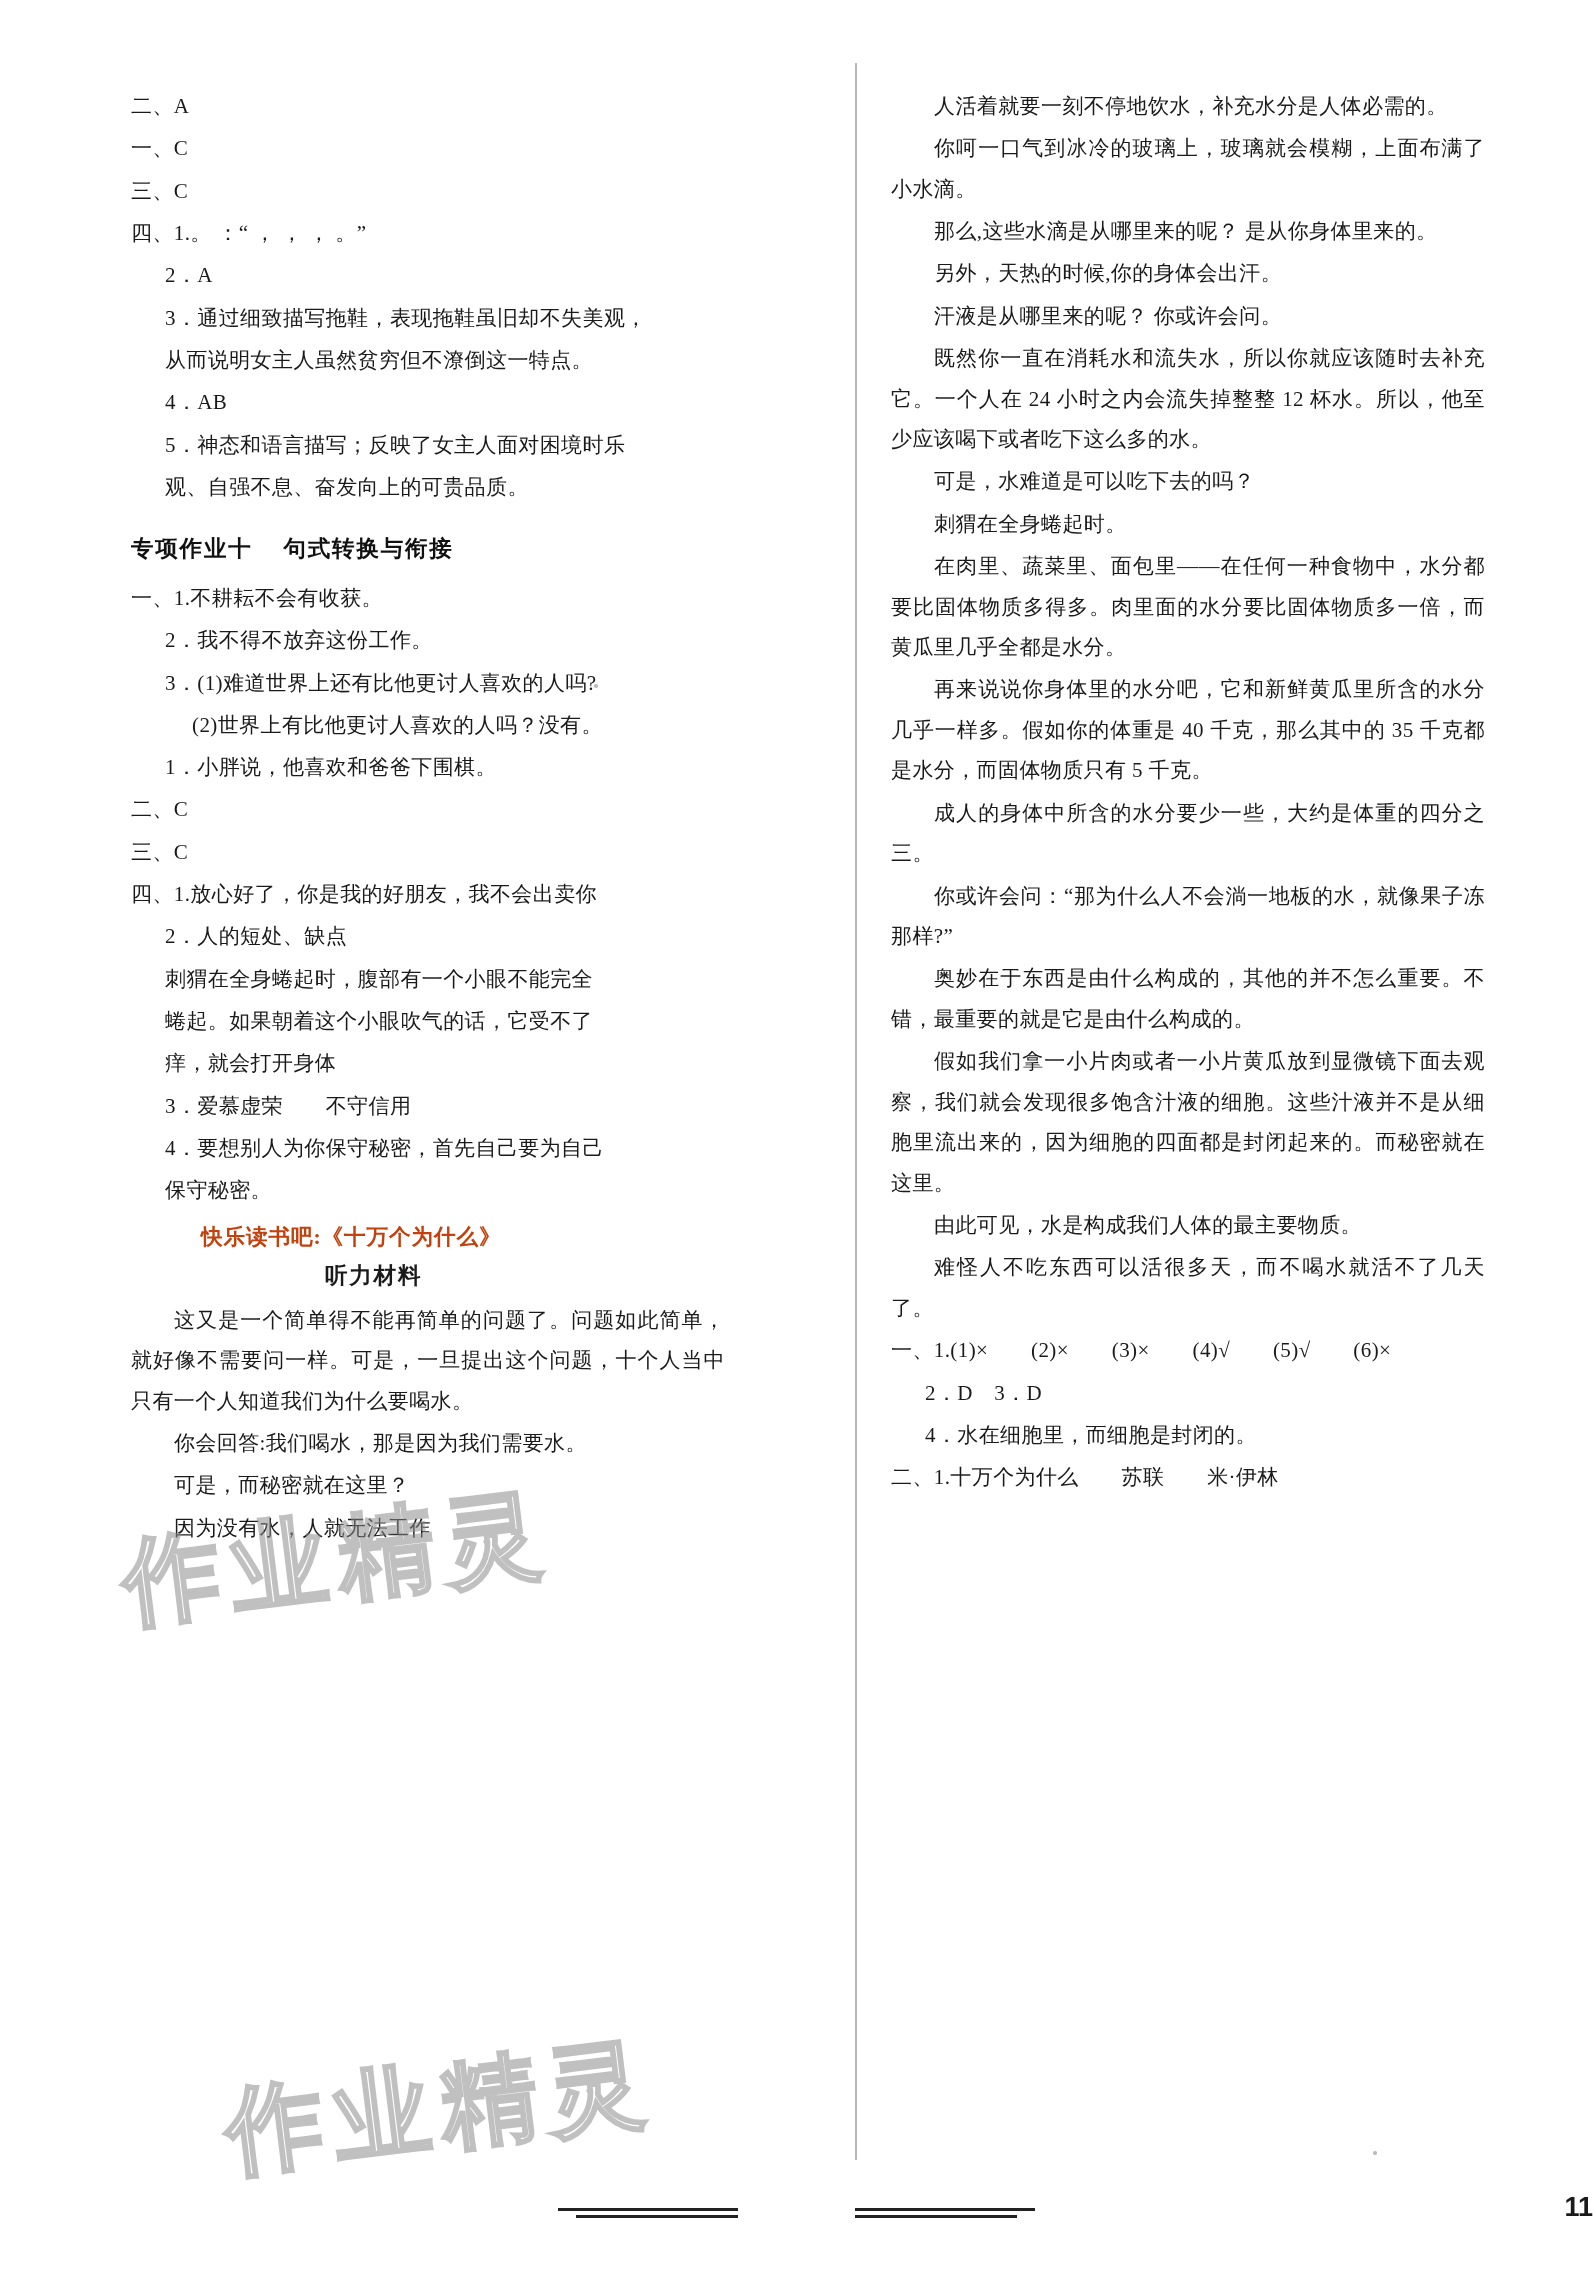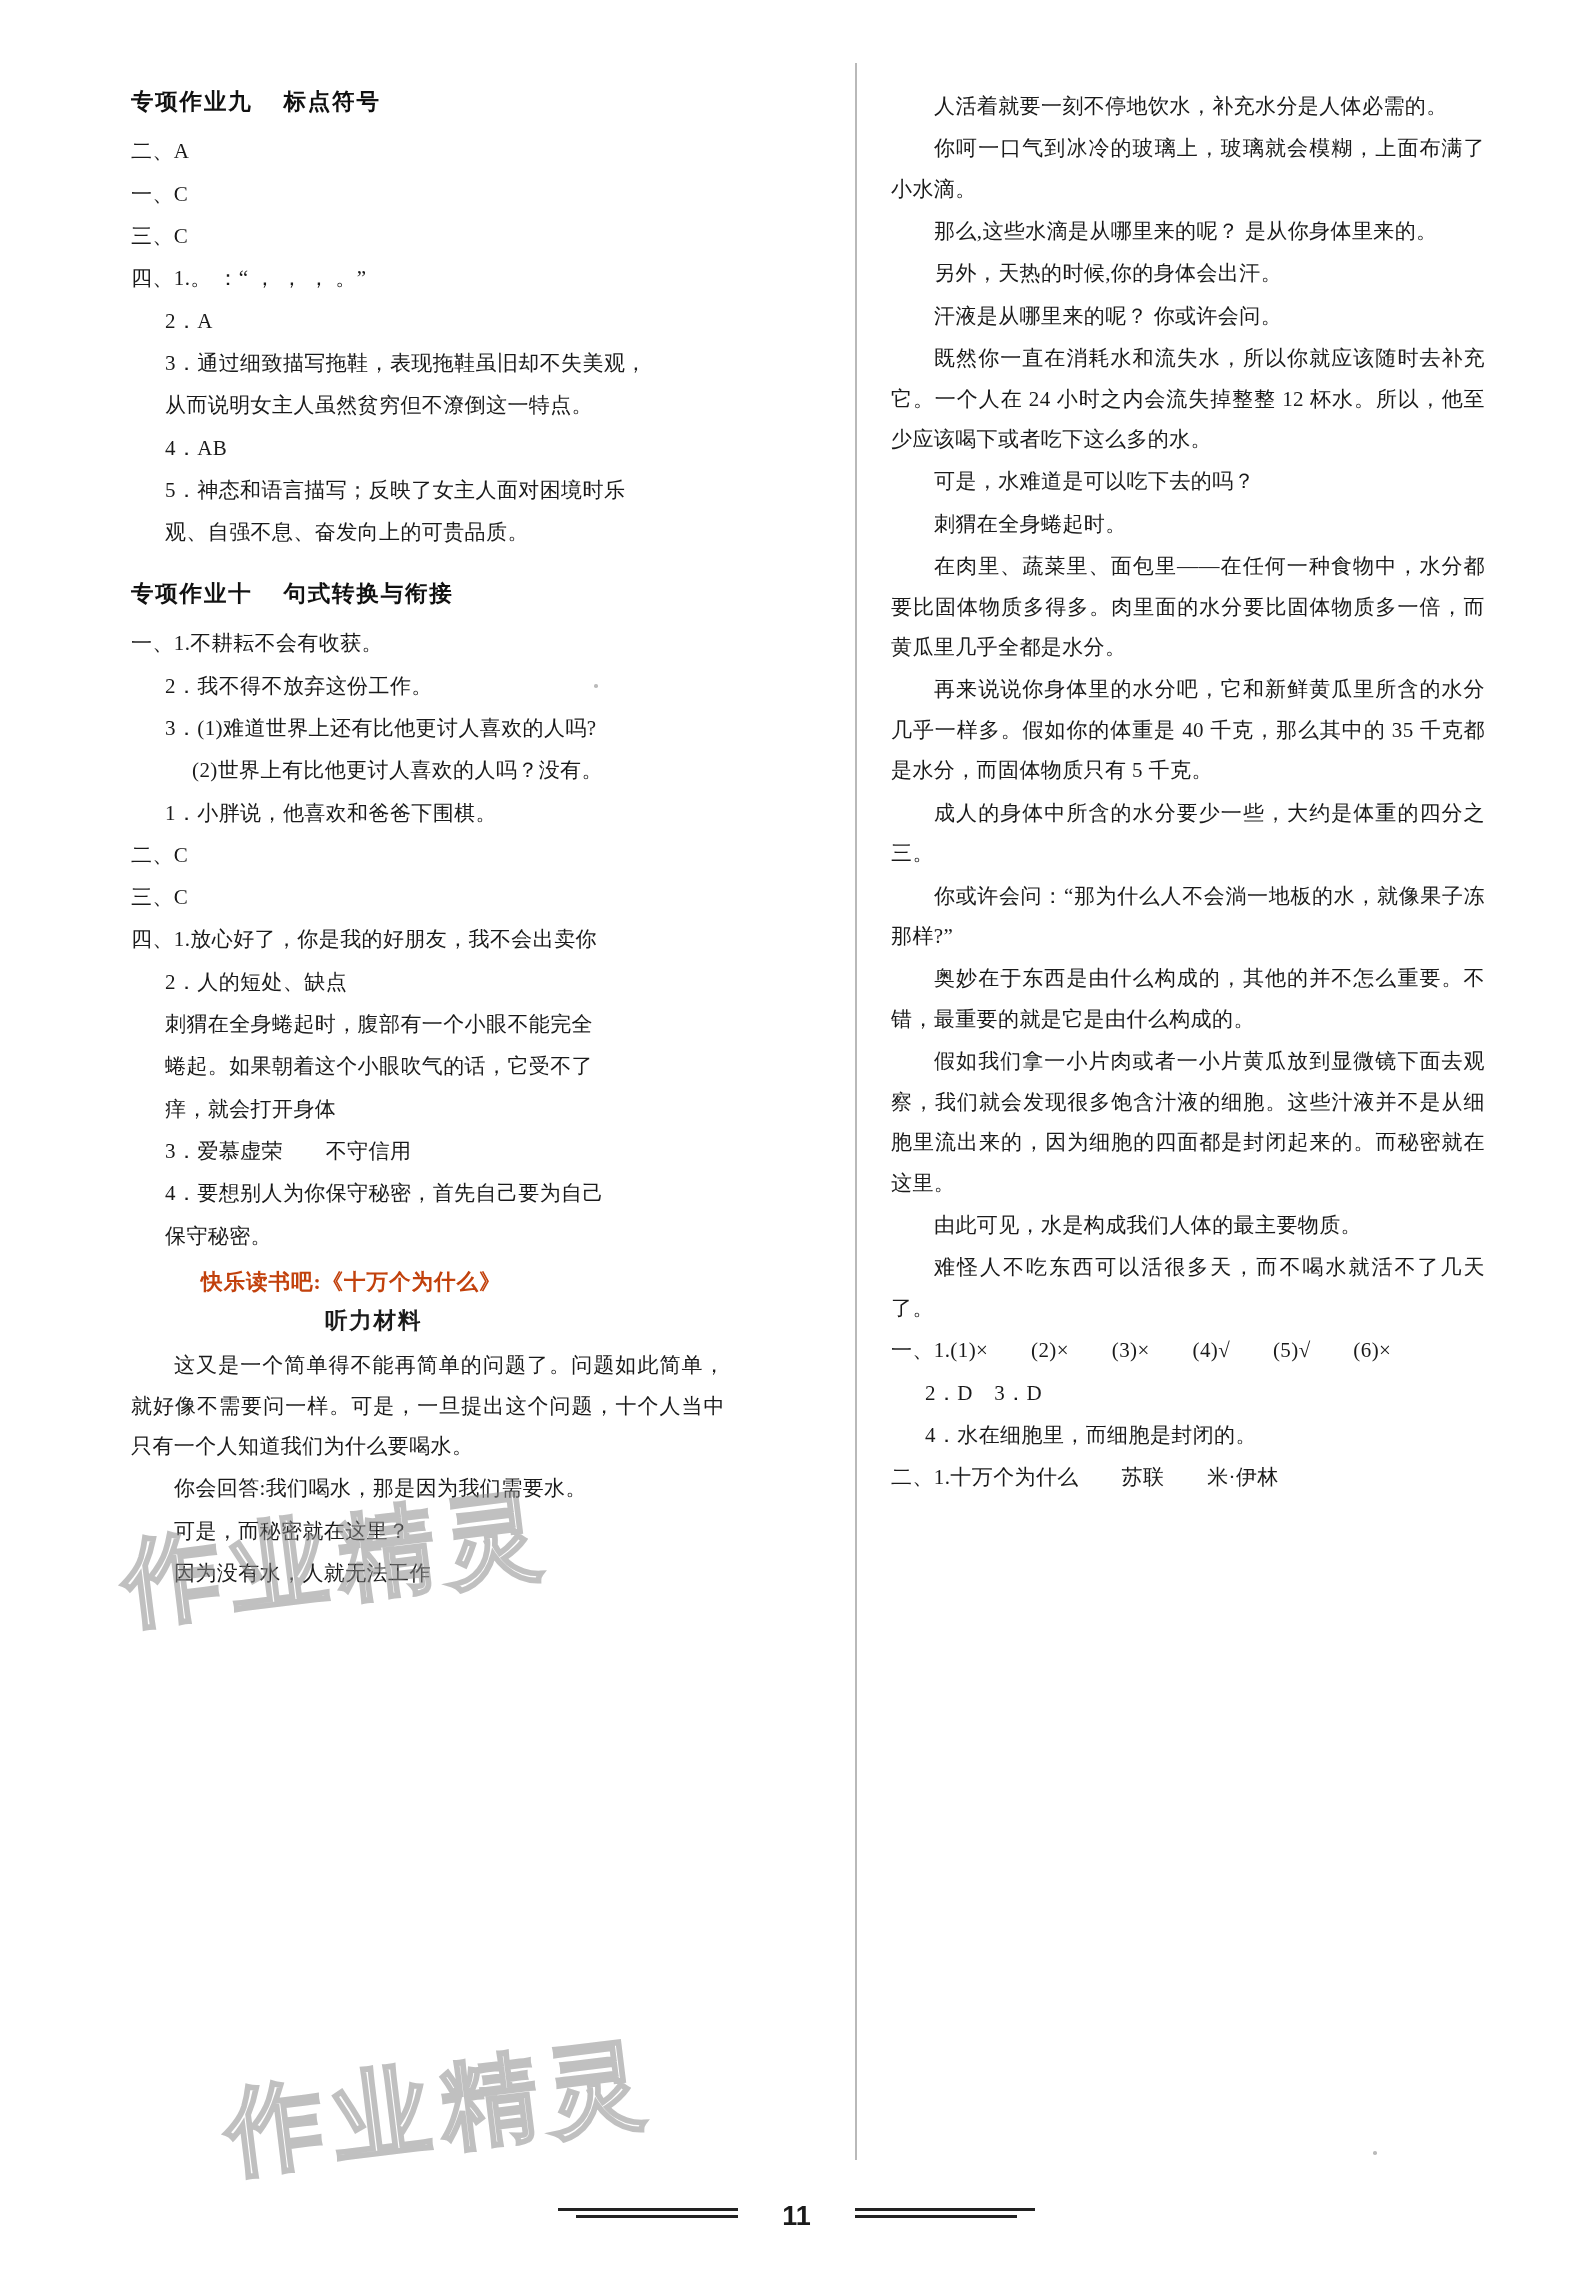--- a/index.html
+++ b/index.html
@@ -96,22 +96,22 @@
     height: 2.7px;
     background: #222;
   }
   .pn-rule.left  { left: 558px; width: 180px; }
   .pn-rule.right { left: 855px; width: 180px; }
   .pn-rule.left.second  { top: 27px; left: 576px; width: 162px;}
   .pn-rule.right.second { top: 27px; left: 855px; width: 162px;}
   .pn-num {
     position: absolute;
     left: 0; right: 0;
-    top: 13px;
-    text-align: center;
+    top: 4px;
+    text-align: right;
     font-size: 27px;
     font-weight: bold;
     font-family: "Liberation Sans", sans-serif;
   }
 
   
   .watermark {
     position: absolute;
     font-size: 97px;
     font-weight: bold;
@@ -135,23 +135,20 @@
 </style>
 </head>
 <body>
 
 <div class="page">
 
   <div class="divider"></div>
 
   <div class="col col-left">
 
-    <h2 class="section-title title-offset-1">
-      <span>专项作业九</span><span class="sp"></span><span>标点符号</span>
-    </h2>
 
     <p class="line">二、A</p>
     <p class="line">一、C</p>
     <p class="line">三、C</p>
     <p class="line">四、1.。    ：“   ，   ，   ，   。”</p>
     <p class="line num">2．A</p>
     <p class="line num">3．通过细致描写拖鞋，表现拖鞋虽旧却不失美观，</p>
     <p class="line hang">从而说明女主人虽然贫穷但不潦倒这一特点。</p>
     <p class="line num">4．AB</p>
     <p class="line num">5．神态和语言描写；反映了女主人面对困境时乐</p>

